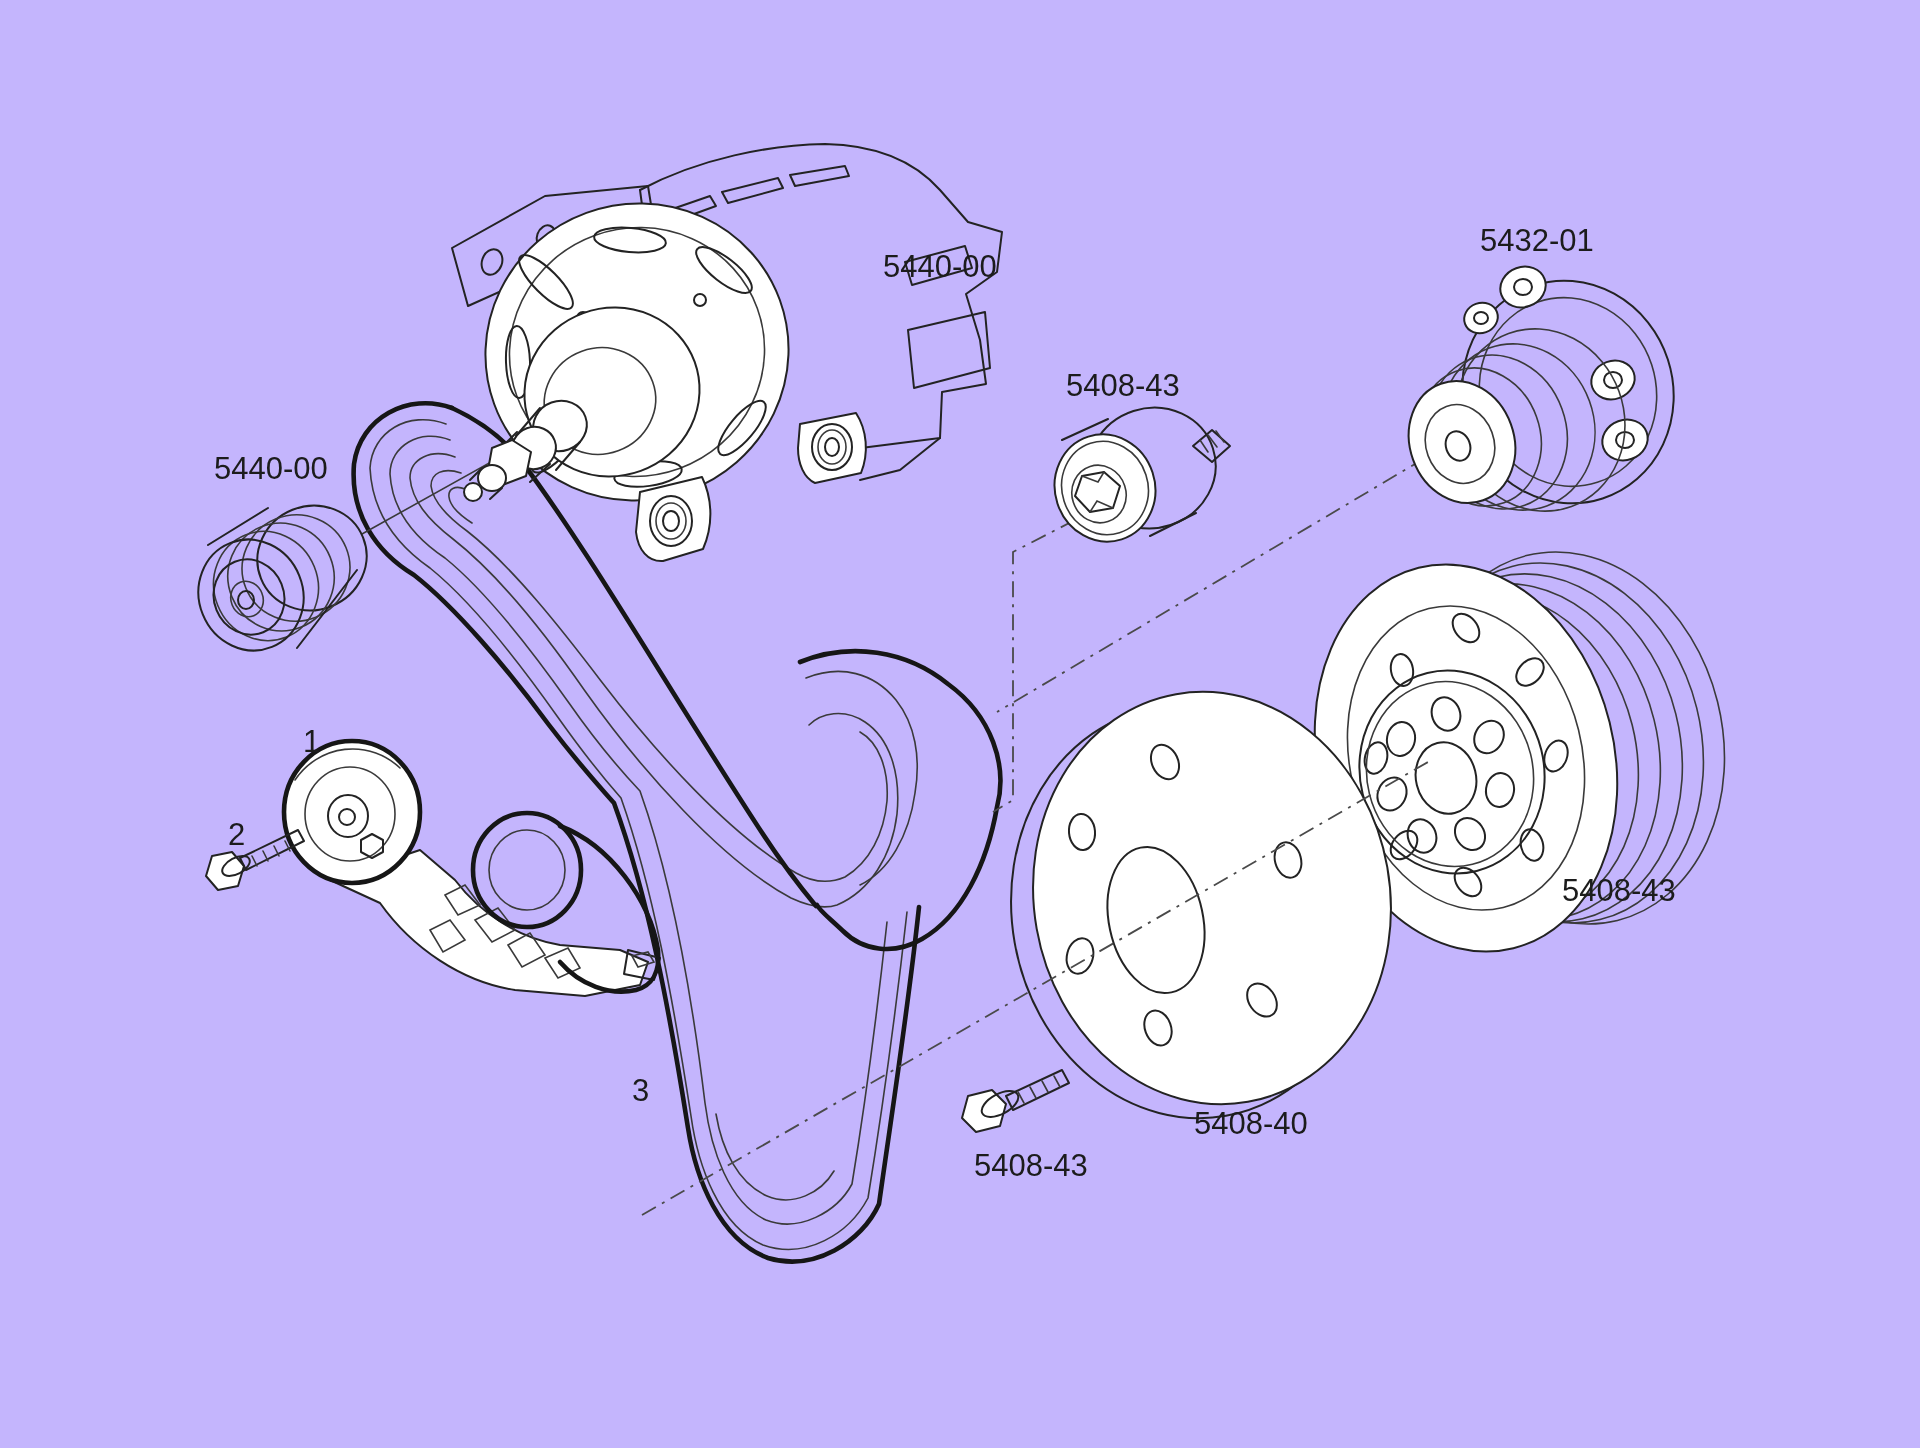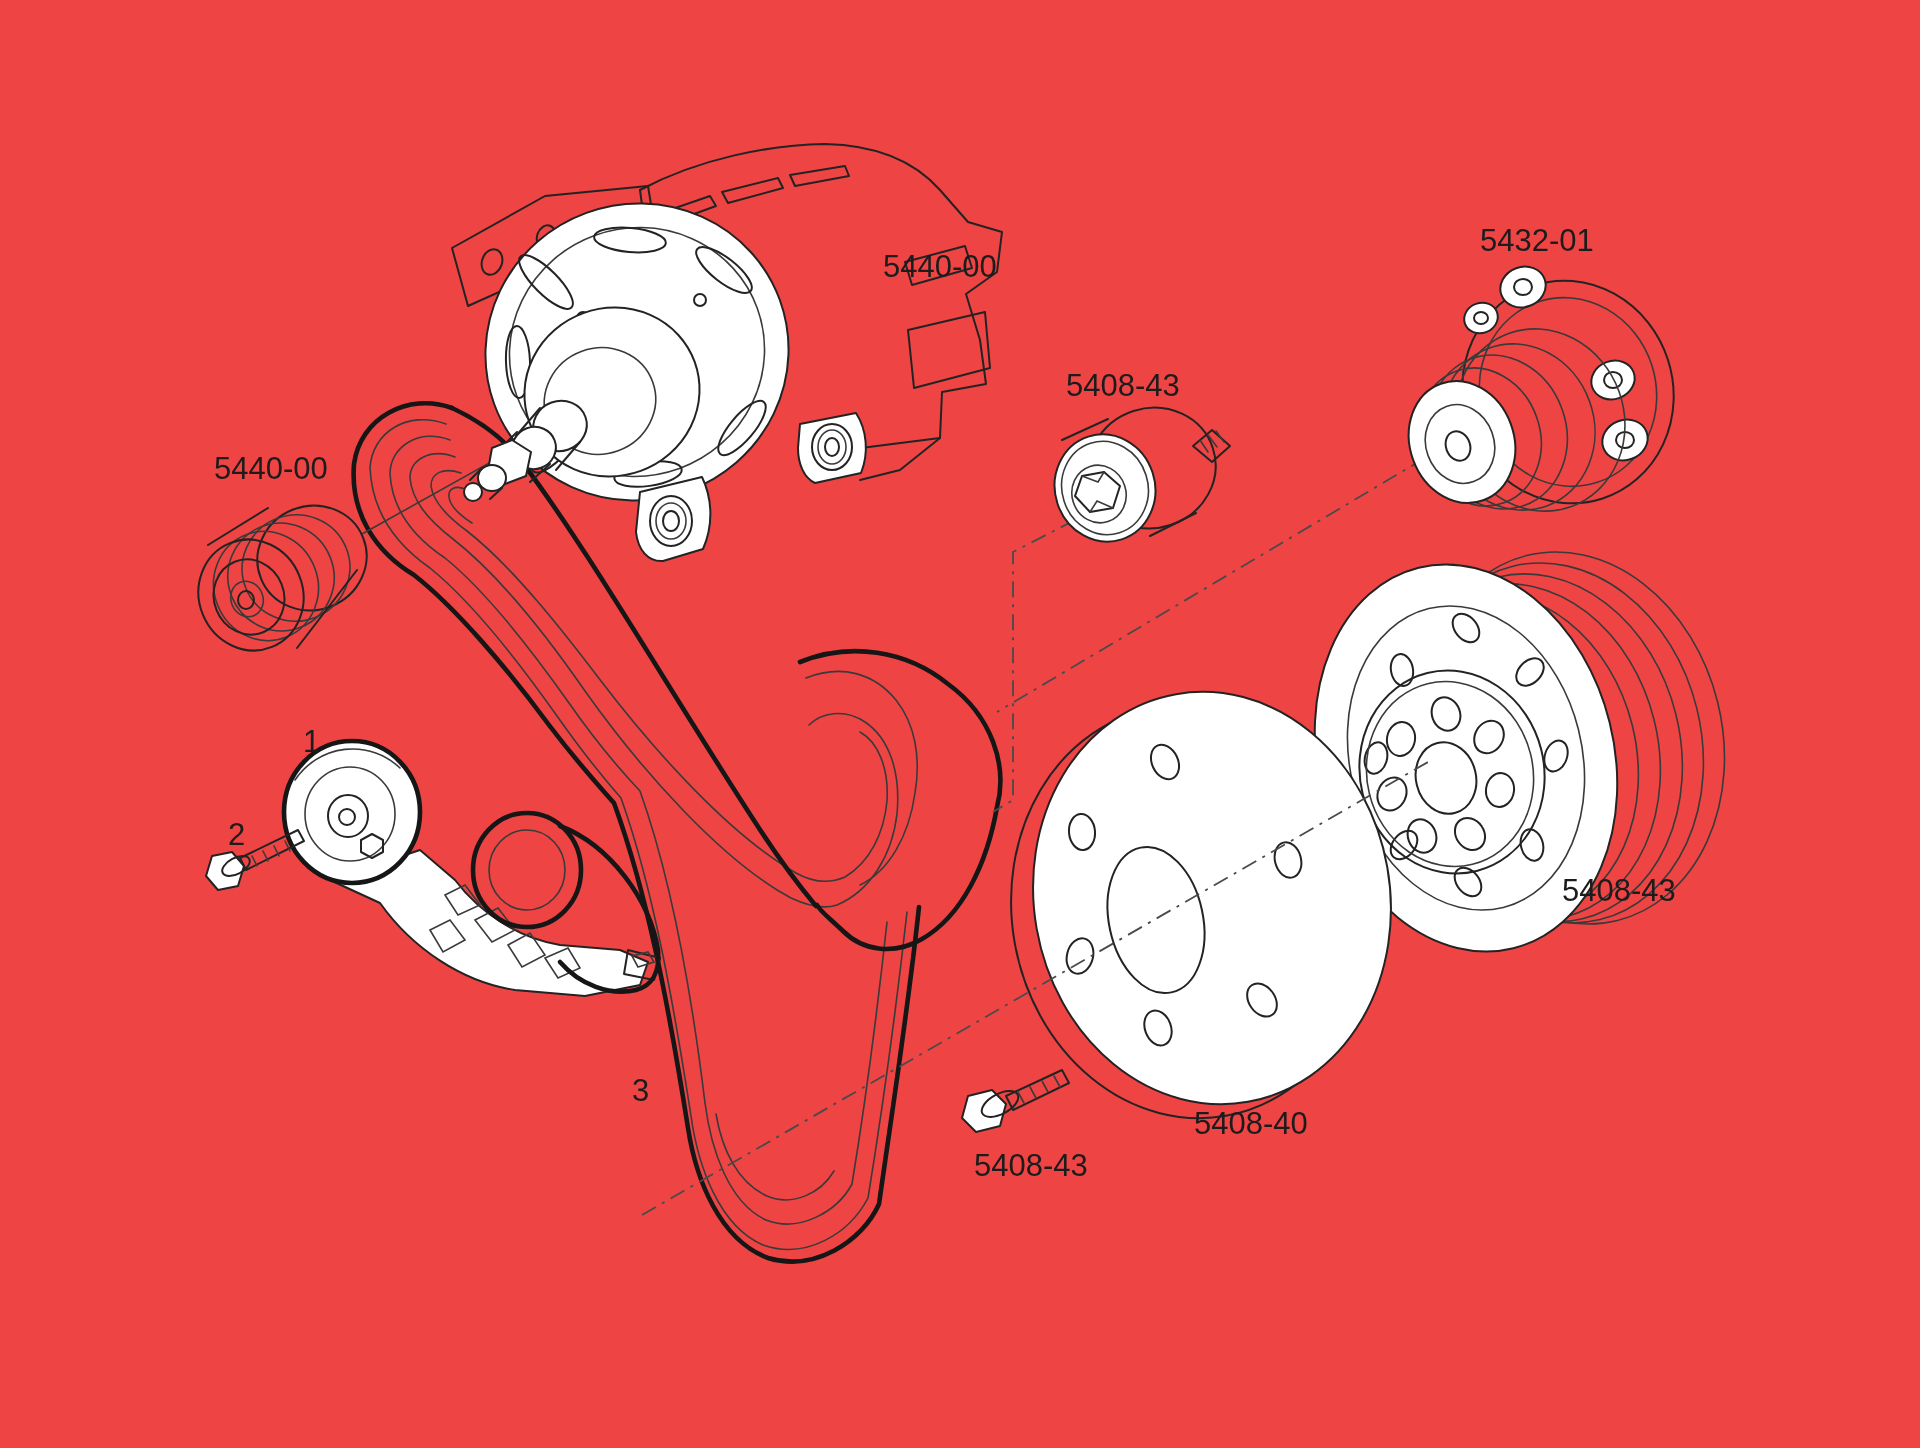--- a/index.html
+++ b/index.html
@@ -1,16 +1,16 @@
 <!DOCTYPE html>
 <html><head>
 <meta charset="utf-8">
 <style>
   html,body{margin:0;padding:0;background:#ffffff;}
-  #stage{position:relative;width:1920px;height:1448px;background:#ef4444;overflow:hidden;
+  #stage{position:relative;width:1920px;height:1448px;background:#c4b5fd;overflow:hidden;
          font-family:"Liberation Sans", sans-serif;}
   svg{display:block}
   .lbl{font-family:"Liberation Sans", sans-serif;font-size:31px;fill:#1c1c1c;}
   .bold{stroke:#161616;stroke-width:4.6;fill:none;stroke-linecap:round;stroke-linejoin:round;}
   .ln{stroke:#232323;stroke-width:2;fill:none;stroke-linecap:round;stroke-linejoin:round;}
   .thin{stroke:#3a3a3a;stroke-width:1.6;fill:none;stroke-linecap:round;}
   .wfill{fill:#ffffff;}
   .dash{stroke:#4a4a4a;stroke-width:1.8;fill:none;stroke-dasharray:16 7 3 7;}
 </style>
 </head>

